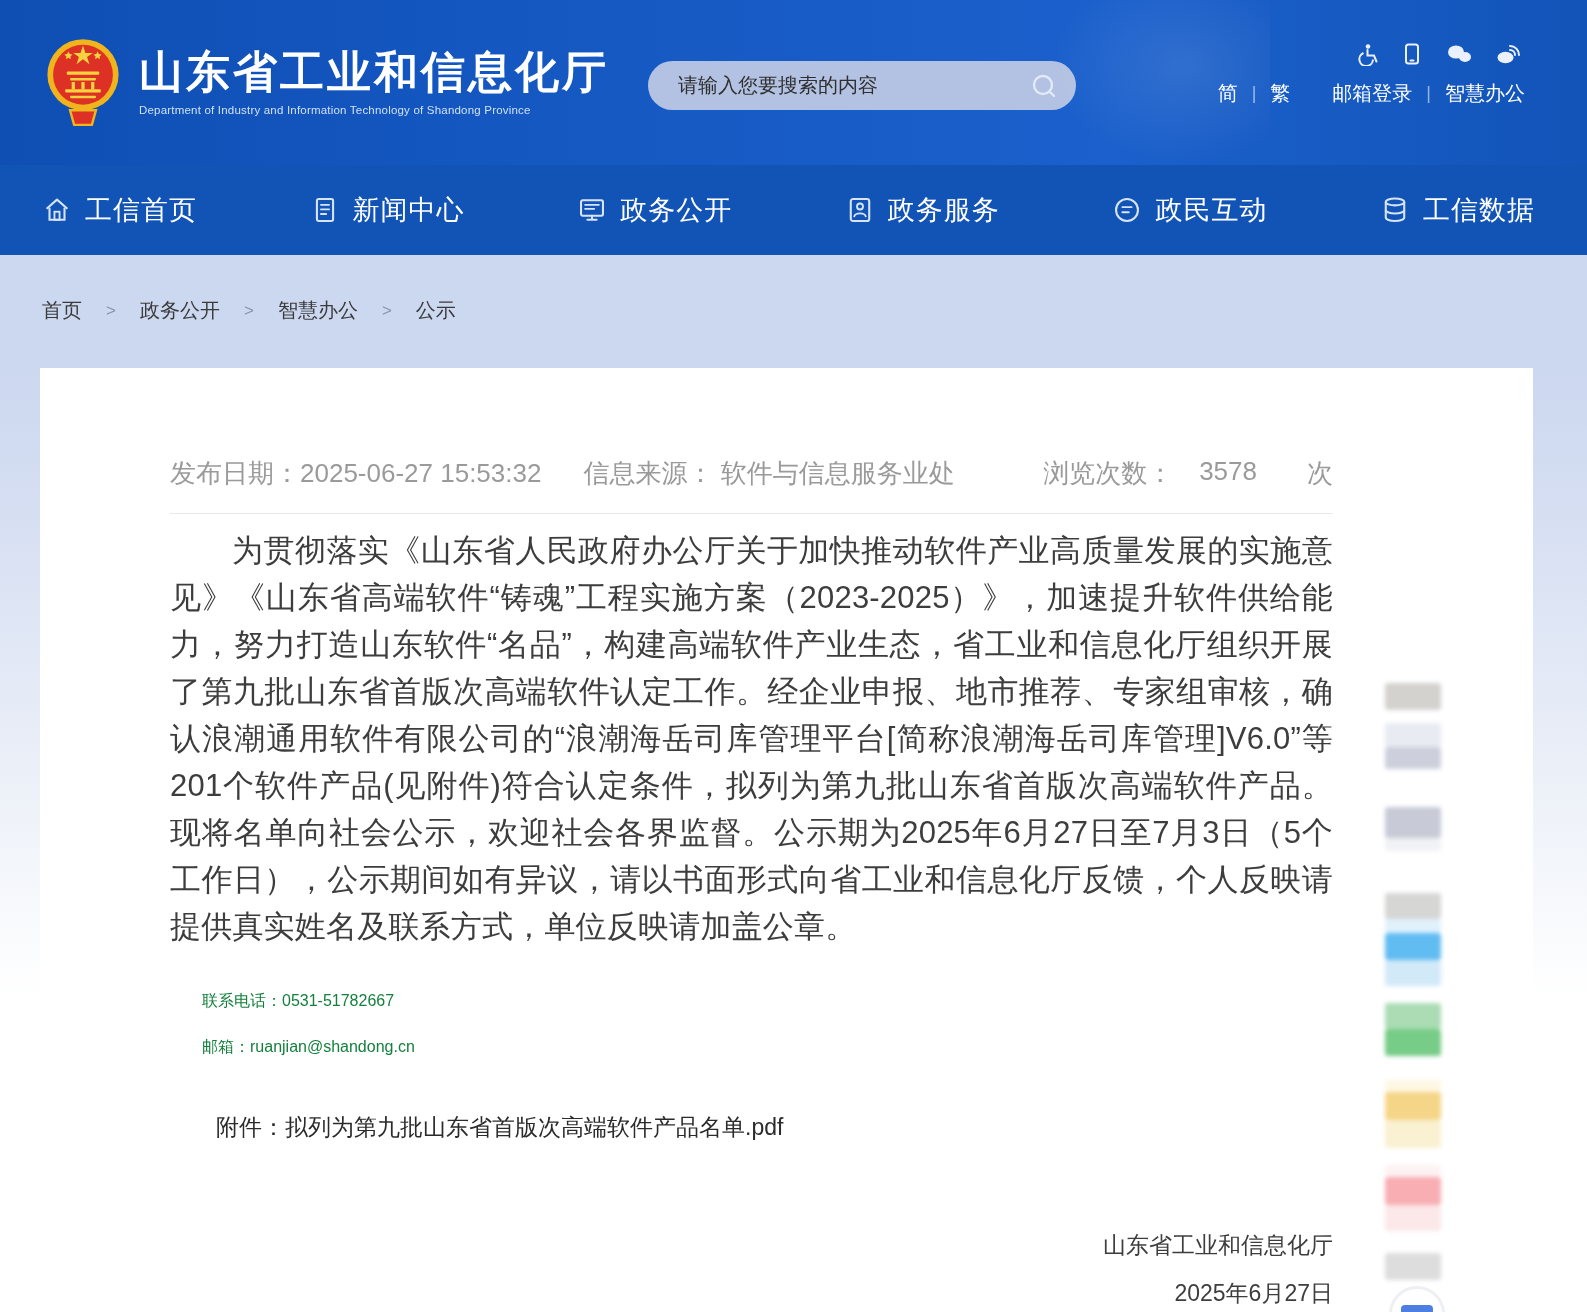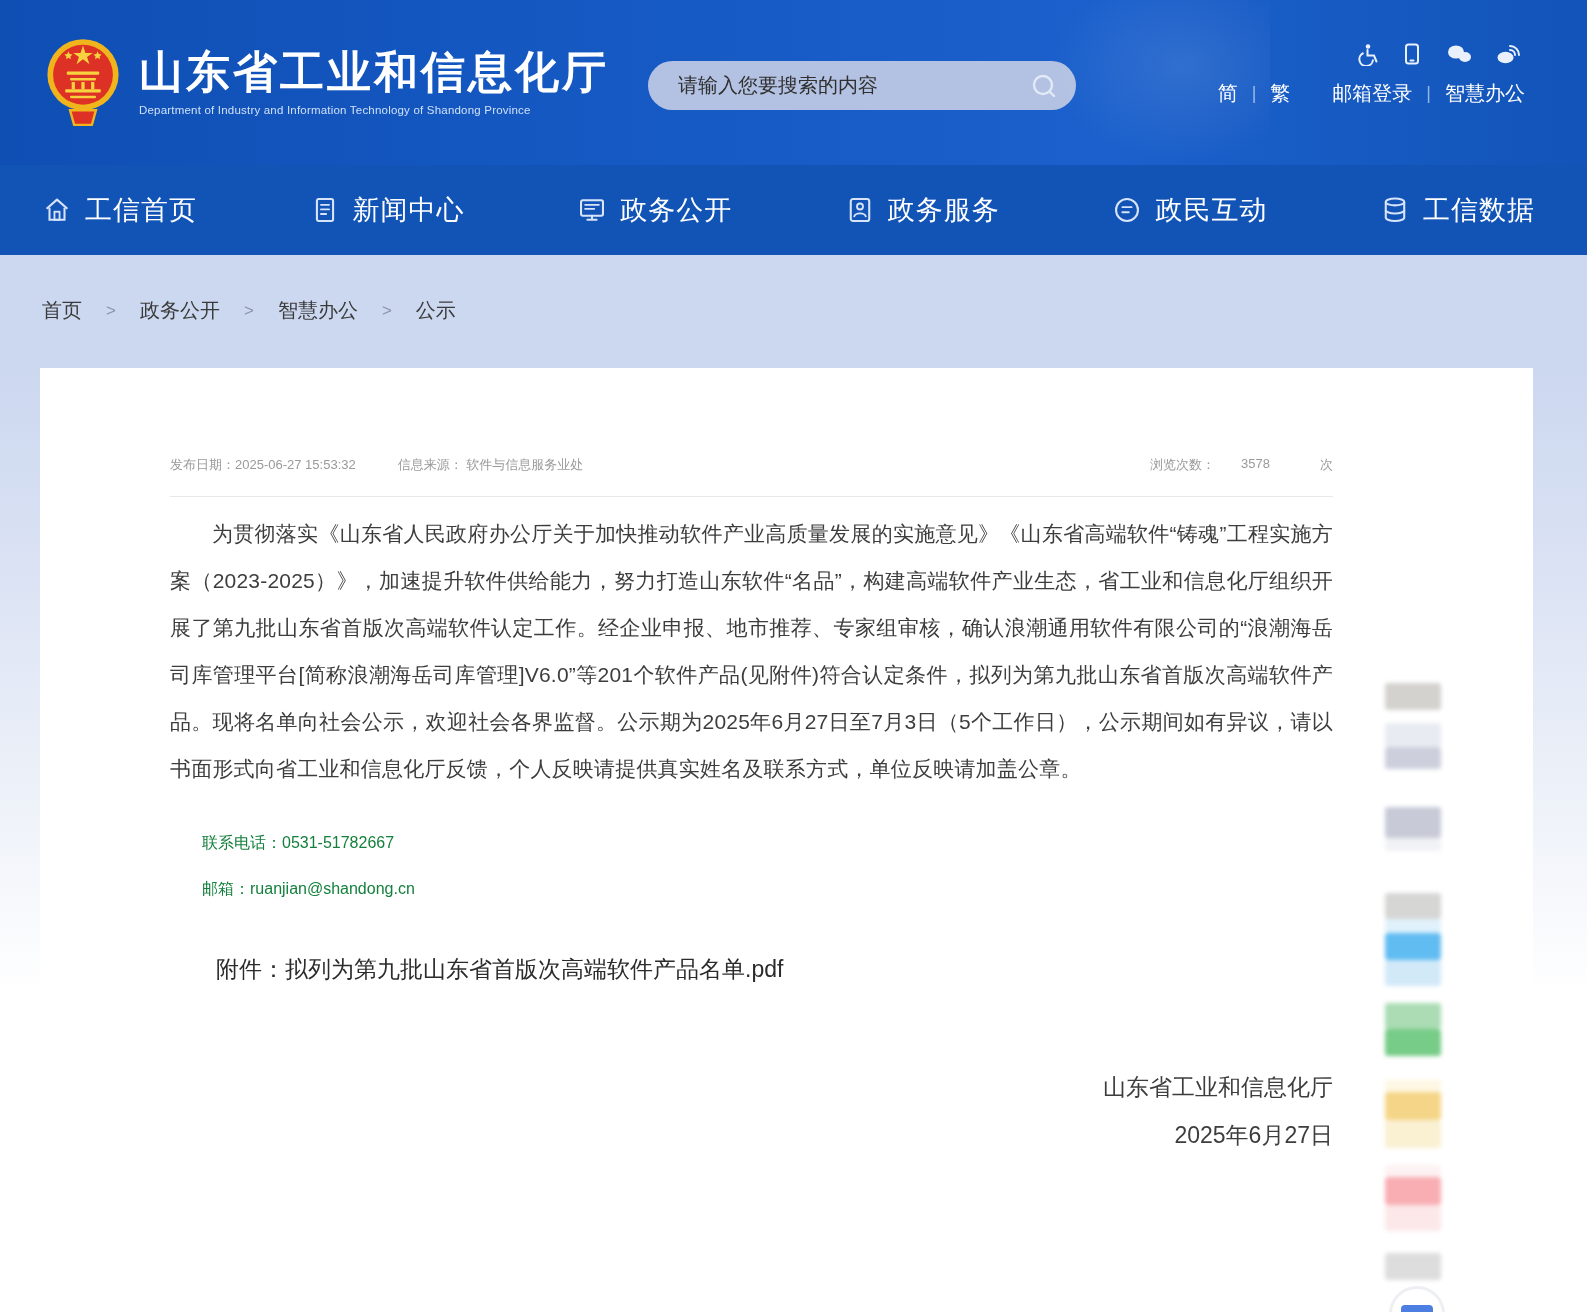--- a/index.html
+++ b/index.html
@@ -76,30 +76,30 @@
     position:absolute; left:40px; top:113px; width:1493px; height:944px;
     background:#ffffff;
   }
   .article { padding:58px 200px 0 130px; }
   .article-title {
     text-align:center; font-size:46px; font-weight:bold; color:#1d1d1d;
     letter-spacing:2px; line-height:1.25;
   }
   .meta-row {
     margin-top:30px; display:flex; justify-content:space-between; align-items:center;
-    font-size:13px; color:#9a9a9a;
+    font-size:26px; color:#9a9a9a;
   }
   .meta-left { display:flex; gap:42px; }
   .meta-views { display:flex; gap:20px; }
   .meta-views .v-num { margin-left:6px; }
   .meta-views .v-unit { margin-left:30px; }
   .meta-sep { border:none; border-top:1px solid #e8e8e8; margin-top:22px; }
 
   .body-para {
-    margin-top:13px; font-size:21px; color:#3d3d3d; line-height:47px;
+    margin-top:13px; font-size:31px; color:#3d3d3d; line-height:47px;
     text-indent:2em; text-align:justify; letter-spacing:.2px;
   }
   .contact-block { margin-top:28px; padding-left:2em; font-size:16px; color:#15803d; }
   .contact-block div { line-height:46px; }
   .attachment-row { margin-top:42px; padding-left:2em; font-size:23px; color:#2b2b2b; }
   .attachment-row a { color:#2b2b2b; text-decoration:none; cursor:pointer; }
   .signature-block { margin-top:78px; text-align:right; font-size:23px; color:#3d3d3d; }
   .signature-block div { line-height:48px; }
 
   

